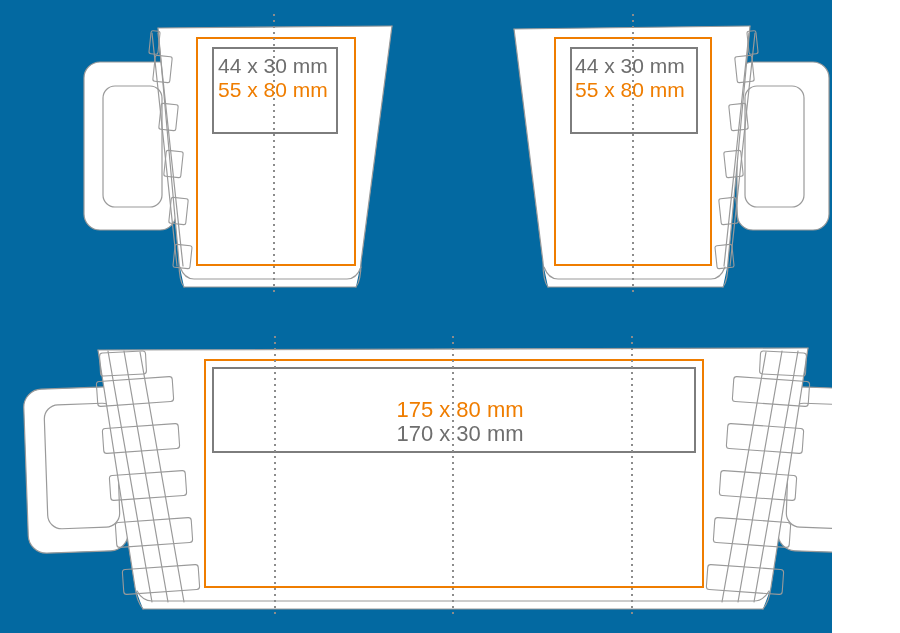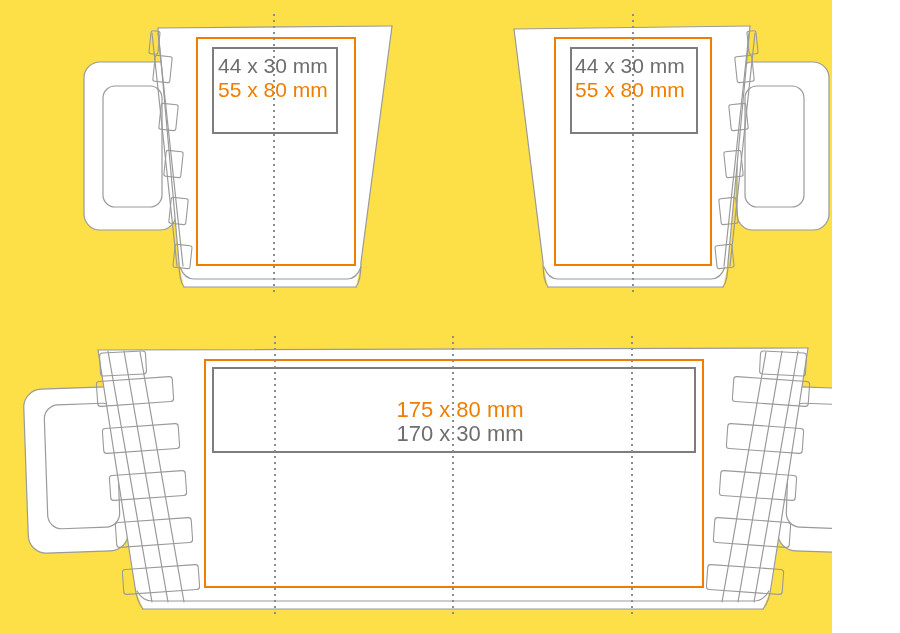--- a/index.html
+++ b/index.html
@@ -1,16 +1,16 @@
 <!DOCTYPE html>
 <html style="--accent-orange: #ef7d00; --dim-text-gray: #6e6e6e; --label-box-gray: #7d7d7d; --outline-gray: #9a9a9a; --centerline-gray: #8c8c8c;"><head>
 <meta charset="utf-8">
 <style>
   html,body{margin:0;padding:0;background:#fff;}
-  .canvas{position:relative;width:832px;height:633px;background:#fde047;overflow:hidden;
+  .canvas{position:relative;width:832px;height:633px;background:#0369a1;overflow:hidden;
           font-family:"Liberation Sans",sans-serif;}
   svg{position:absolute;left:0;top:0;}
   .ln{fill:none;stroke:var(--outline-gray);stroke-width:1.2;stroke-linecap:round;stroke-linejoin:round;}
   .fillw{fill:#fff;stroke:none;}
   .handle{fill:#fff;stroke:var(--outline-gray);stroke-width:1.2;}
   .tab{fill:none;stroke:var(--outline-gray);stroke-width:1.1;}
   .orange-rect{fill:none;stroke:var(--accent-orange);stroke-width:2;}
   .label-box{fill:none;stroke:var(--label-box-gray);stroke-width:2;}
   .centerline{fill:none;stroke:var(--centerline-gray);stroke-width:2;stroke-dasharray:2 4;}
   text{font-family:"Liberation Sans",sans-serif;}

